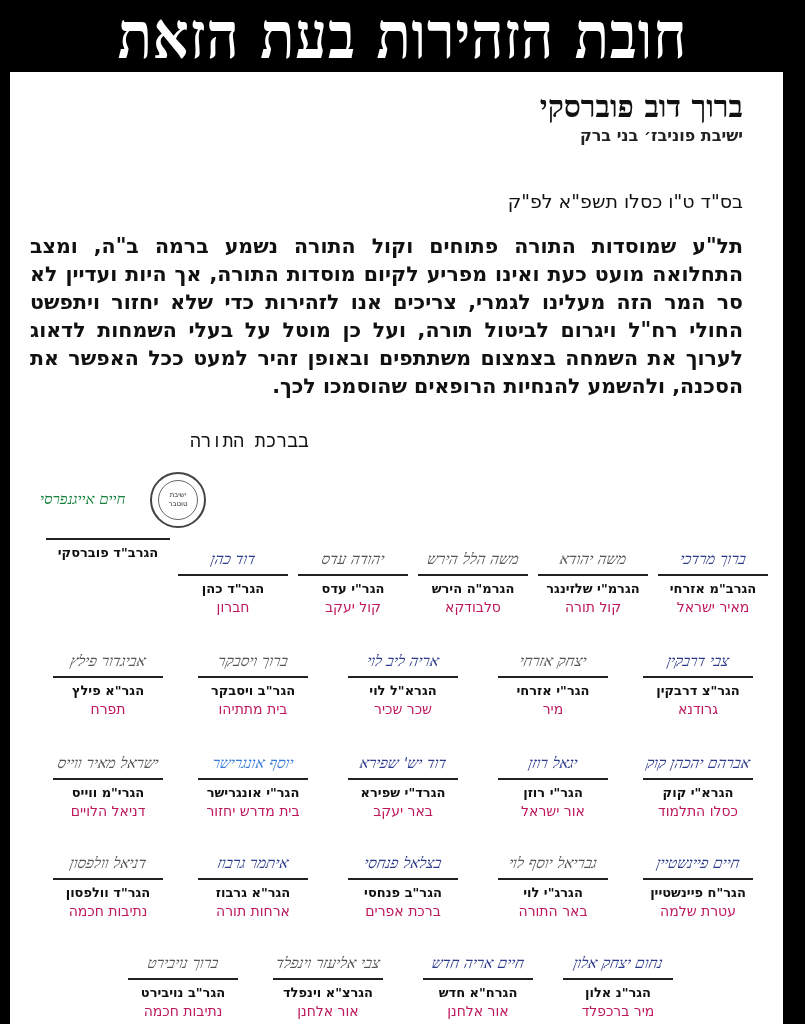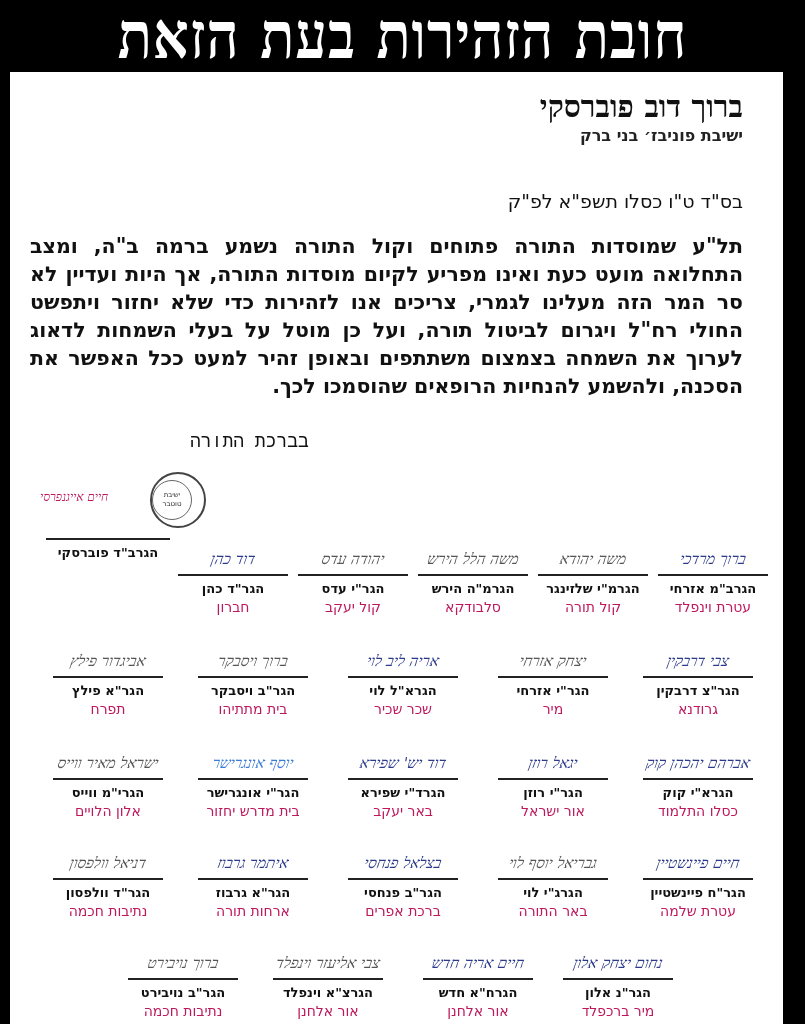--- a/index.html
+++ b/index.html
@@ -8,23 +8,23 @@
   .header { position:absolute; left:0; top:0; width:805px; height:70px; display:flex; align-items:center; justify-content:center; }
   .header-title { color:#fff; font-family:"DejaVu Serif",serif; font-weight:bold; font-size:56px; letter-spacing:1px; line-height:70px; white-space:nowrap; transform:scaleY(1.15); }
   .page { position:absolute; left:10px; top:72px; width:773px; height:952px; background:#fff; direction:rtl; }
   .letterhead { position:absolute; right:40px; top:18px; text-align:right; }
   .lh-name { font-family:"DejaVu Serif",serif; font-weight:bold; font-size:30px; line-height:34px; color:#111; }
   .lh-yeshiva { font-family:"DejaVu Sans",sans-serif; font-weight:bold; font-size:16px; color:#222; line-height:24px; }
   .date { position:absolute; right:40px; top:118px; font-family:"DejaVu Sans",sans-serif; font-size:19px; color:#111; }
   .body-text { position:absolute; right:40px; left:20px; top:160px; font-family:"DejaVu Sans",sans-serif; font-weight:bold; font-size:20.5px; line-height:28px; color:#111; text-align:justify; text-align-last:right; }
   .blessing { position:absolute; left:180px; top:360px; font-family:Liberation Mono, monospace; font-size:18px; color:#111; }
   .stamp-area { position:absolute; left:30px; top:400px; width:170px; height:58px; direction:ltr; }
-  .stamp { position:absolute; left:110px; top:0; width:52px; height:52px; border:2px solid #444; border-radius:50%; display:flex; align-items:center; }
+  .stamp { position:absolute; left:110px; top:0; width:52px; height:52px; border:2px solid #444; border-radius:50%; display:flex; align-items:center; justify-content:center; }
   .stamp-inner { width:38px; height:38px; border:1px solid #666; border-radius:50%; font-size:7px; color:#333; display:flex; flex-direction:column; align-items:center; justify-content:center; font-family:"DejaVu Sans",sans-serif; direction:rtl; line-height:9px; }
-  .stamp-scribble { position:absolute; left:0; top:18px; font-family:"DejaVu Serif",serif; font-style:italic; font-size:12px; color:#be185d; }
+  .stamp-scribble { position:absolute; left:0; top:18px; font-family:"DejaVu Serif",serif; font-style:italic; font-size:15px; color:#15803d; }
   .sig { position:absolute; width:126px; text-align:center; direction:rtl; }
   .sig-scribble { height:30px; font-family:"DejaVu Serif",serif; font-style:italic; font-size:15px; color:#2b3a8a; line-height:30px; white-space:nowrap; overflow:hidden; transform:skewX(-10deg); }
   .sig-scribble.grey { color:#555; }
   .sig-line { border-top:2px solid #222; margin:0 8px; }
   .sig-name { font-family:"DejaVu Sans",sans-serif; font-weight:bold; font-size:13px; color:#111; line-height:18px; margin-top:4px; }
   .sig-inst { font-family:"DejaVu Sans",sans-serif; font-size:14px; color:#be185d; line-height:18px; }
 </style>
 </head>
 <body>
 
@@ -81,21 +81,21 @@
   <div class="sig" style="left:520px; top:472px;">
     <div class="sig-scribble grey">משה יהודא</div>
     <div class="sig-line"></div>
     <div class="sig-name">הגרמ"י שלזינגר</div>
     <div class="sig-inst">קול תורה</div>
   </div>
   <div class="sig" style="left:640px; top:472px;">
     <div class="sig-scribble">ברוך מרדכי</div>
     <div class="sig-line"></div>
     <div class="sig-name">הגרב"מ אזרחי</div>
-    <div class="sig-inst">עטרת וינפלד</div>
+    <div class="sig-inst">מאיר ישראל</div>
   </div>
 
   <div class="sig" style="left:35px; top:574px;">
     <div class="sig-scribble grey">אביגדור פילץ</div>
     <div class="sig-line"></div>
     <div class="sig-name">הגר"א פילץ</div>
     <div class="sig-inst">תפרח</div>
   </div>
   <div class="sig" style="left:180px; top:574px;">
     <div class="sig-scribble grey">ברוך ויסבקר</div>
@@ -119,21 +119,21 @@
     <div class="sig-scribble">צבי דרבקין</div>
     <div class="sig-line"></div>
     <div class="sig-name">הגר"צ דרבקין</div>
     <div class="sig-inst">גרודנא</div>
   </div>
 
   <div class="sig" style="left:35px; top:676px;">
     <div class="sig-scribble grey">ישראל מאיר ווייס</div>
     <div class="sig-line"></div>
     <div class="sig-name">הגרי"מ ווייס</div>
-    <div class="sig-inst">אלון הלויים</div>
+    <div class="sig-inst">דניאל הלויים</div>
   </div>
   <div class="sig" style="left:180px; top:676px;">
     <div class="sig-scribble" style="color:#3a7bd5;">יוסף אונגרישר</div>
     <div class="sig-line"></div>
     <div class="sig-name">הגר"י אונגרישר</div>
     <div class="sig-inst">בית מדרש יחזור</div>
   </div>
   <div class="sig" style="left:330px; top:676px;">
     <div class="sig-scribble">דוד יש' שפירא</div>
     <div class="sig-line"></div>

